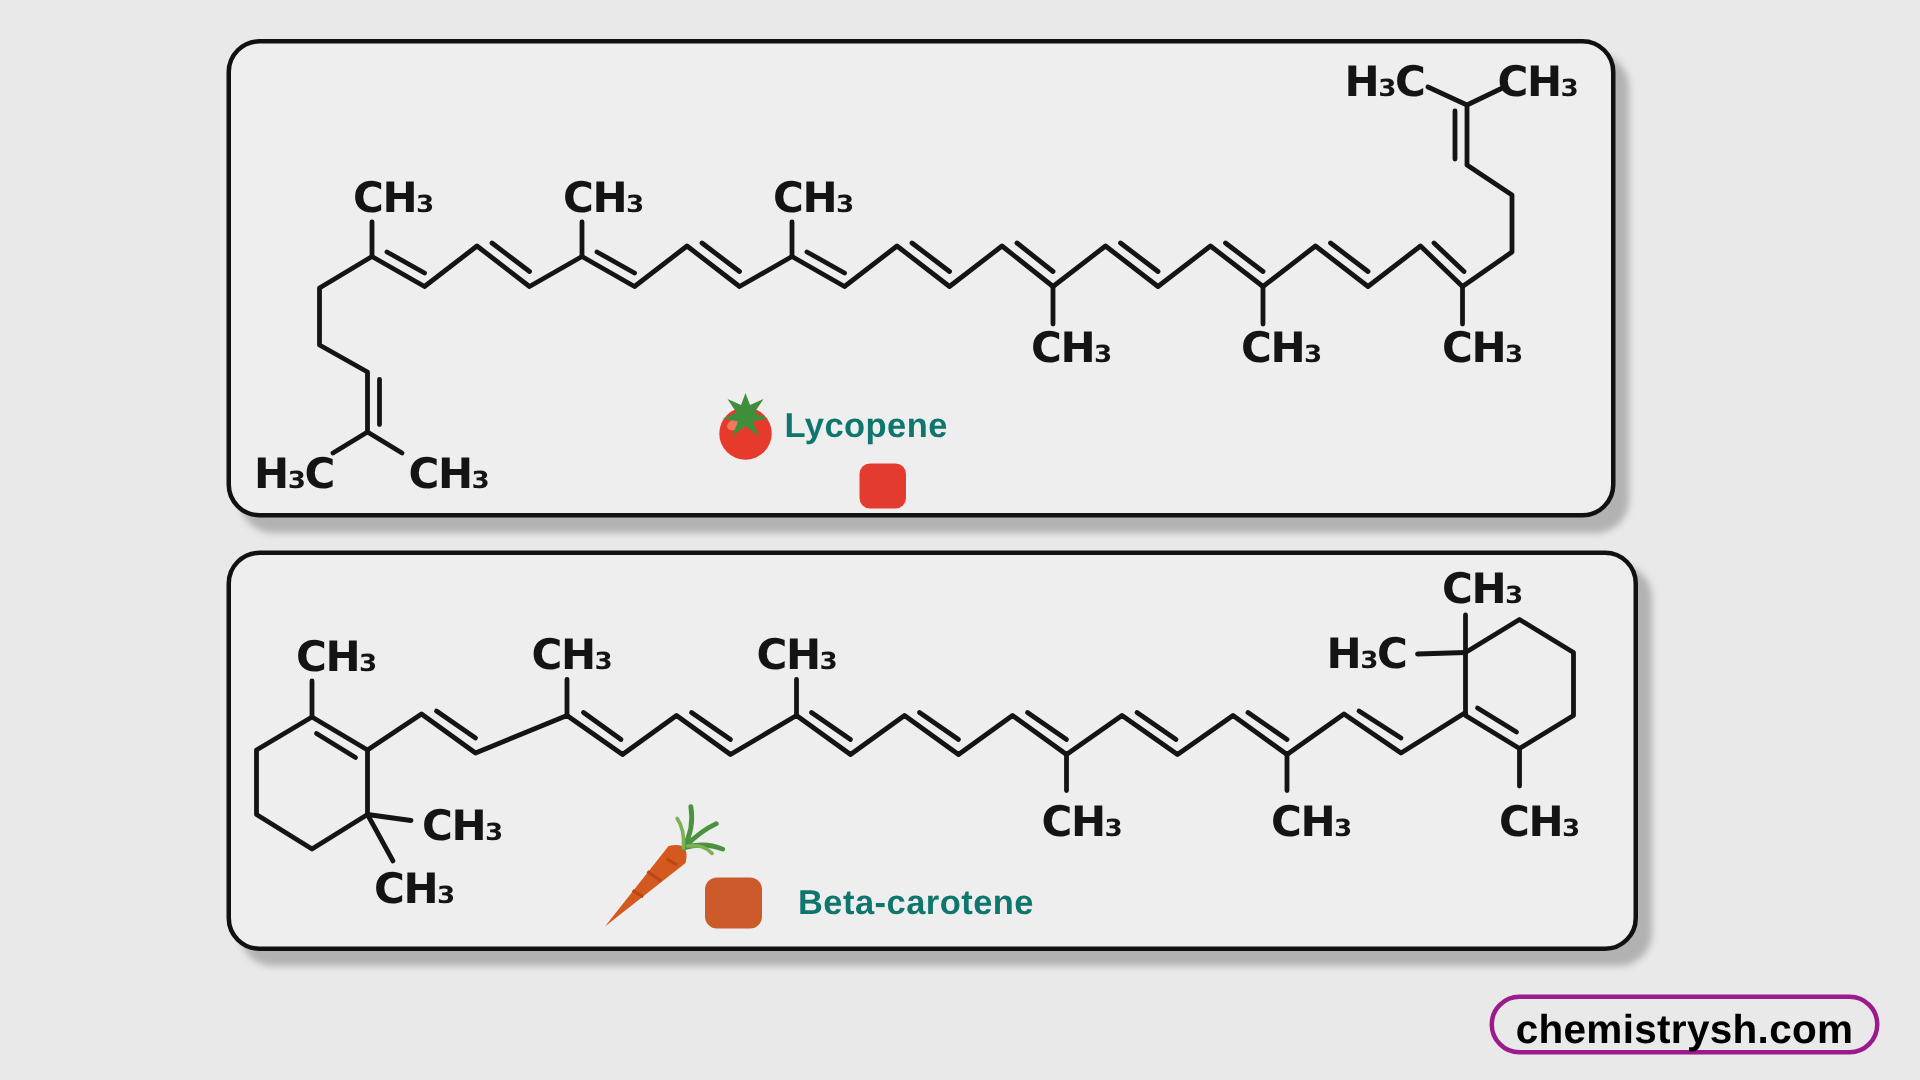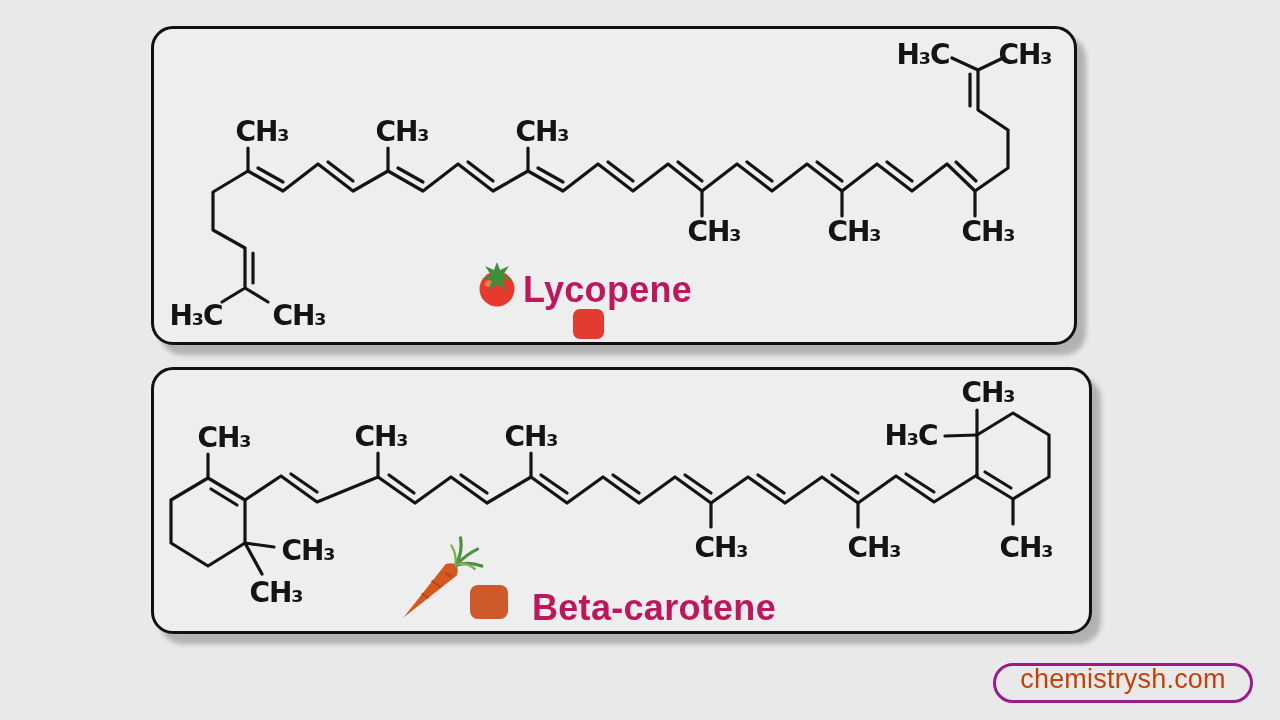--- a/index.html
+++ b/index.html
@@ -29,41 +29,41 @@
     font-size:28px;
     letter-spacing:-1px;
     color:#141414;
     white-space:nowrap;
     line-height:1;
   }
 
   .caption {
     position:absolute;
     font-weight:bold;
-    font-size:36px;
+    font-size:23px;
     letter-spacing:.3px;
-    color:#be185d;
+    color:#0f766e;
     white-space:nowrap;
     line-height:1;
   }
   .caption-lycopene { left:523px; top:272px; }
   .caption-beta     { left:532px; top:590px; }
 
   .swatch { position:absolute; }
   .swatch-red    { left:573px; top:309px; width:31px; height:30px; border-radius:7px; background:#e33b30; }
   .swatch-orange { left:470px; top:585px; width:38px; height:34px; border-radius:8px; background:#cc5a2b; }
 
   .watermark {
     position:absolute;
     left:993px; top:663px; width:260px; height:40px;
     border:3px solid #9b1b8d;
     border-radius:20px;
-    display:flex; align-items:flex-start; justify-content:center;
-    color:#c2410c;
-    font-weight:normal; font-size:27px; letter-spacing:.2px;
+    display:flex; align-items:flex-end; justify-content:center;
+    color:#000000;
+    font-weight:bold; font-size:27px; letter-spacing:.2px;
     line-height:1;
   }
 </style>
 </head>
 <body>
 
 <section class="panel panel-lycopene"></section>
 <section class="panel panel-beta"></section>
 
 <svg class="structures" width="1280" height="720" viewBox="0 0 1280 720">

